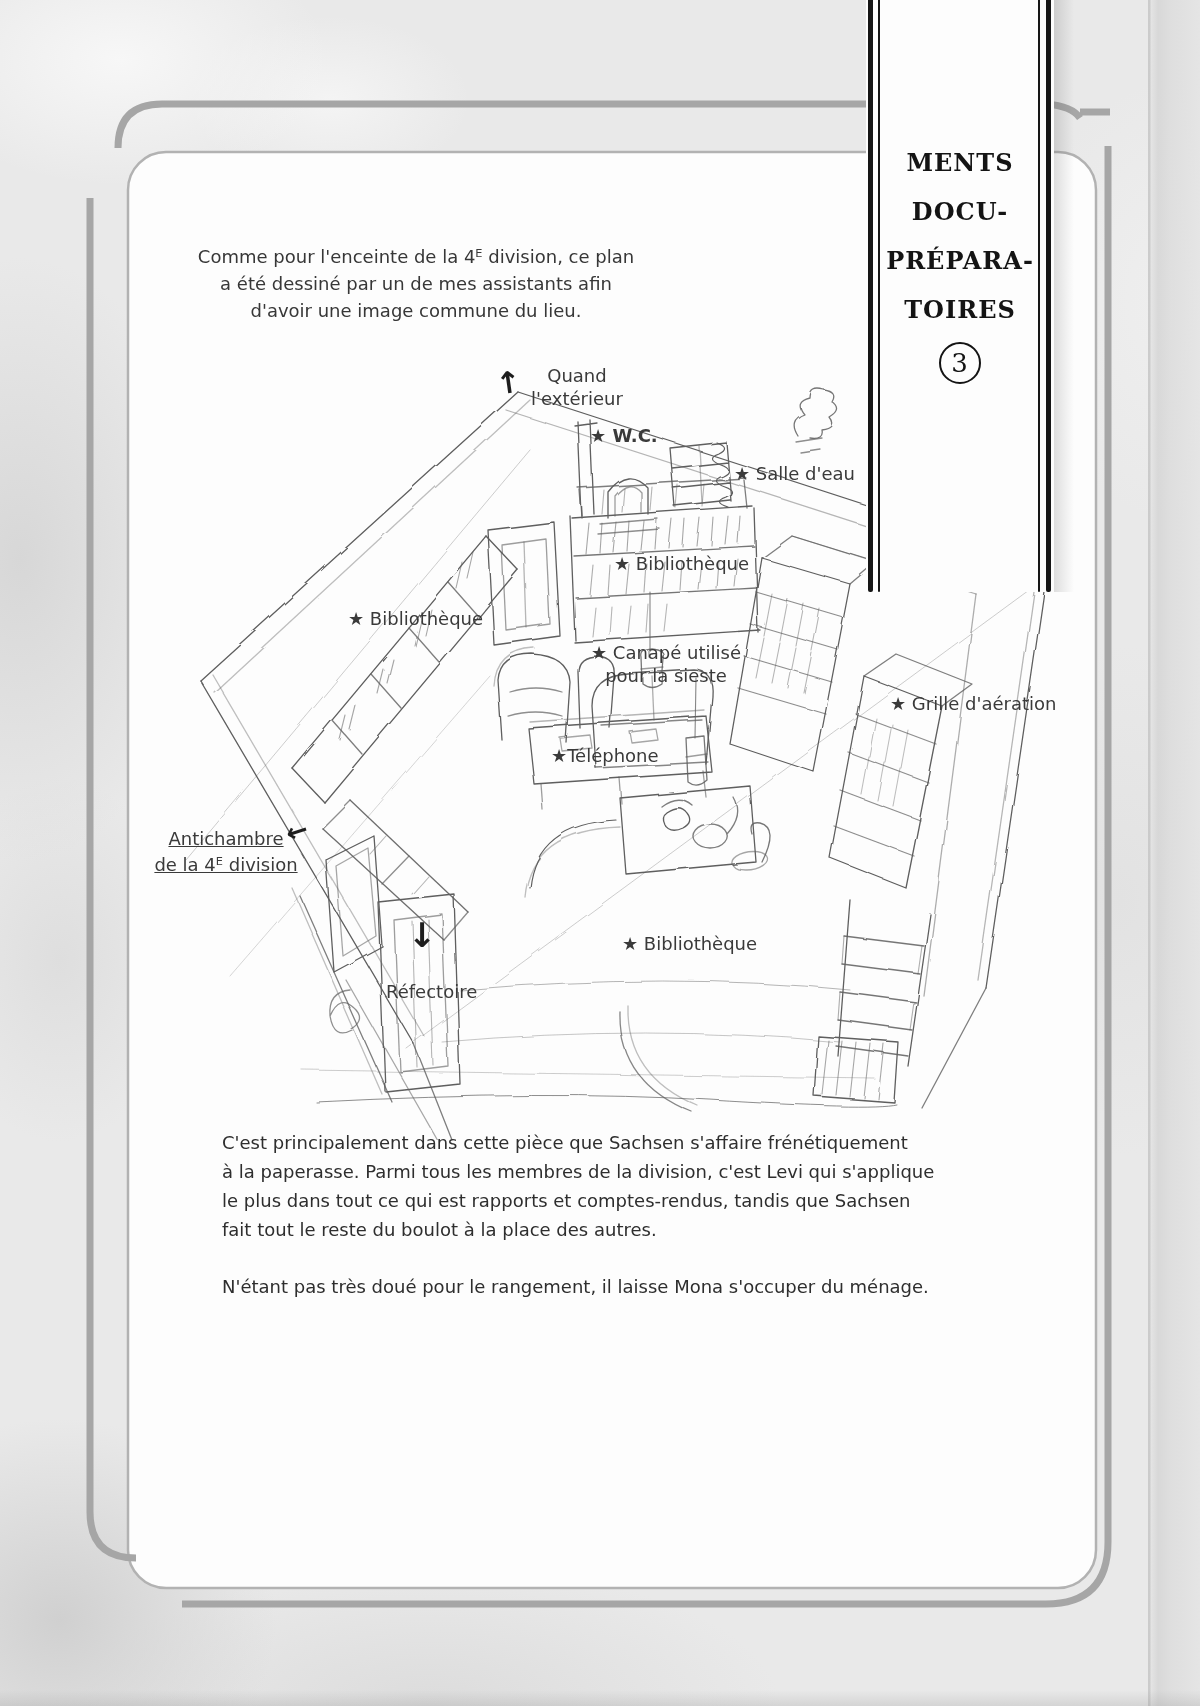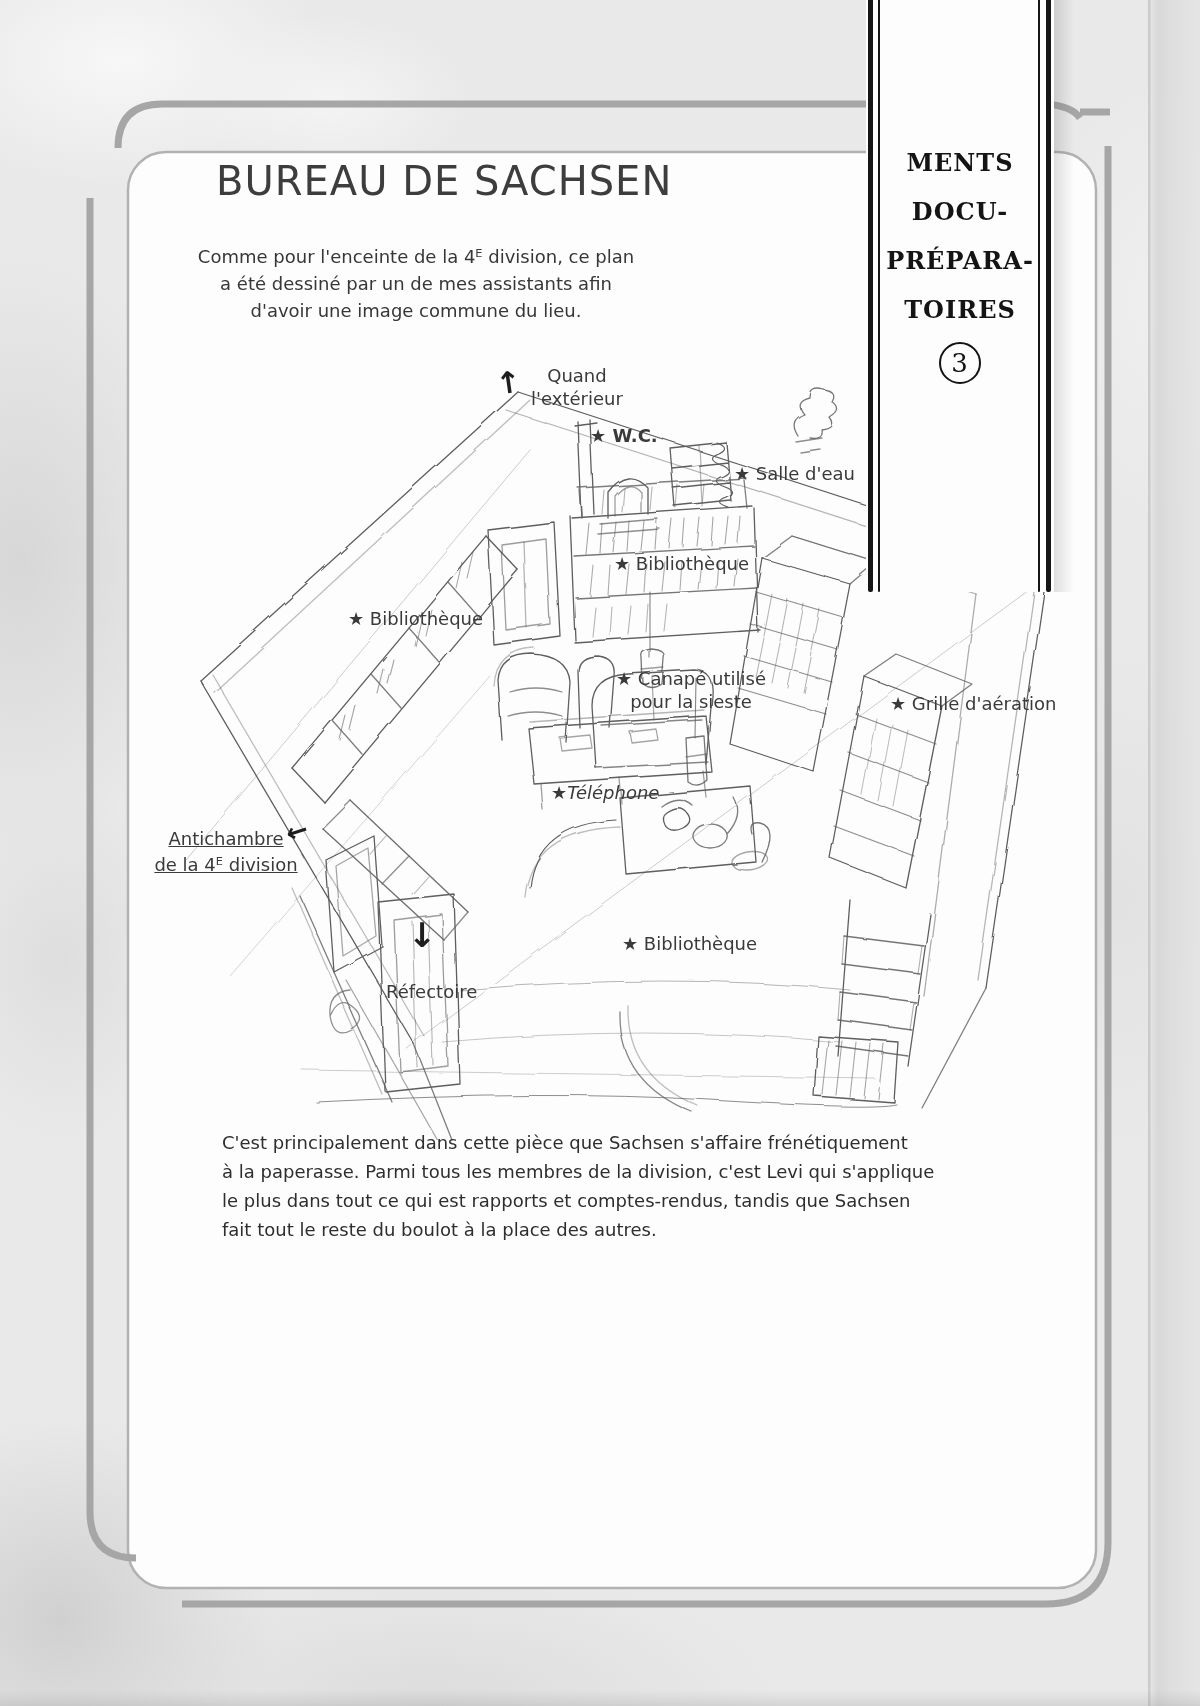--- a/index.html
+++ b/index.html
@@ -204,48 +204,48 @@
       <path d="M375,557 Q381,490 470,487" opacity=".4"></path>
       <path d="M612,522 q17,-34 -2,-39 q-12,-2 -8,11" opacity=".85"></path>
       <path d="M596,530 a18,9 -8 1 1 0.2,0" opacity=".55"></path>
       <path d="M470,672 Q468,742 542,772" opacity=".75"></path>
       <path d="M478,666 Q476,736 548,766" opacity=".4"></path>
       <path d="M310,650 Q520,632 700,650" opacity=".45" stroke-width="1"></path>
       <path d="M292,702 Q500,684 690,702" opacity=".35" stroke-width="1"></path>
     </g>
   </svg>
 
-  <div class="txt title">BUREAU DE SACHSEN</div>
   <div class="txt intro">Comme pour l'enceinte de la 4ᴱ division, ce plan
 a été dessiné par un de mes assistants afin
 d'avoir une image commune du lieu.</div>
 
   <span class="arrow" style="left:496px;top:368px;font-size:30px;transform:rotate(-8deg);">↑</span>
   <div class="txt plan-label center" style="left:522px;top:364px;width:110px;">Quand
 l'extérieur</div>
   <div class="txt plan-label" style="left:590px;top:424px;font-weight:bold;">★ W.C.</div>
   <div class="txt plan-label" style="left:734px;top:462px;">★ Salle d'eau</div>
   <div class="txt plan-label" style="left:614px;top:552px;">★ Bibliothèque</div>
   <div class="txt plan-label" style="left:348px;top:607px;">★ Bibliothèque</div>
-  <div class="txt plan-label center" style="left:586px;top:667px;width:160px;margin-left:25px;">★ Canapé utilisé
+  <div class="txt plan-label center" style="left:586px;top:641px;width:160px;">★ Canapé utilisé
 pour la sieste</div>
   <div class="txt plan-label" style="left:890px;top:692px;">★ Grille d'aération</div>
-  <div class="txt plan-label" style="left:551px;top:781px;font-style:italic;">★Téléphone</div>
+  <div class="txt plan-label" style="left:551px;top:744px;">★Téléphone</div>
   <span class="arrow" style="left:286px;top:818px;font-size:26px;transform:rotate(-18deg);">←</span>
   <div class="txt plan-label center" style="left:150px;top:826px;width:152px;line-height:26px;text-decoration:underline;">Antichambre
 de la 4ᴱ division</div>
   <span class="arrow" style="left:408px;top:918px;font-size:34px;">↓</span>
   <div class="txt plan-label" style="left:386px;top:980px;">Réfectoire</div>
   <div class="txt plan-label" style="left:622px;top:932px;">★ Bibliothèque</div>
 
   <div class="txt body-text">
     <p>C'est principalement dans cette pièce que Sachsen s'affaire frénétiquement
 à la paperasse. Parmi tous les membres de la division, c'est Levi qui s'applique
 le plus dans tout ce qui est rapports et comptes-rendus, tandis que Sachsen
 fait tout le reste du boulot à la place des autres.</p>
+    <p>N'étant pas très doué pour le rangement, il laisse Mona s'occuper du ménage.</p>
   </div>
 
   <div class="banner-shadow"></div>
   <div class="banner">
     <div class="vline v1"></div>
     <div class="vline v2"></div>
     <div class="vline v3"></div>
     <div class="vline v4"></div>
     <div class="banner-words">
       <span class="w">MENTS</span>

